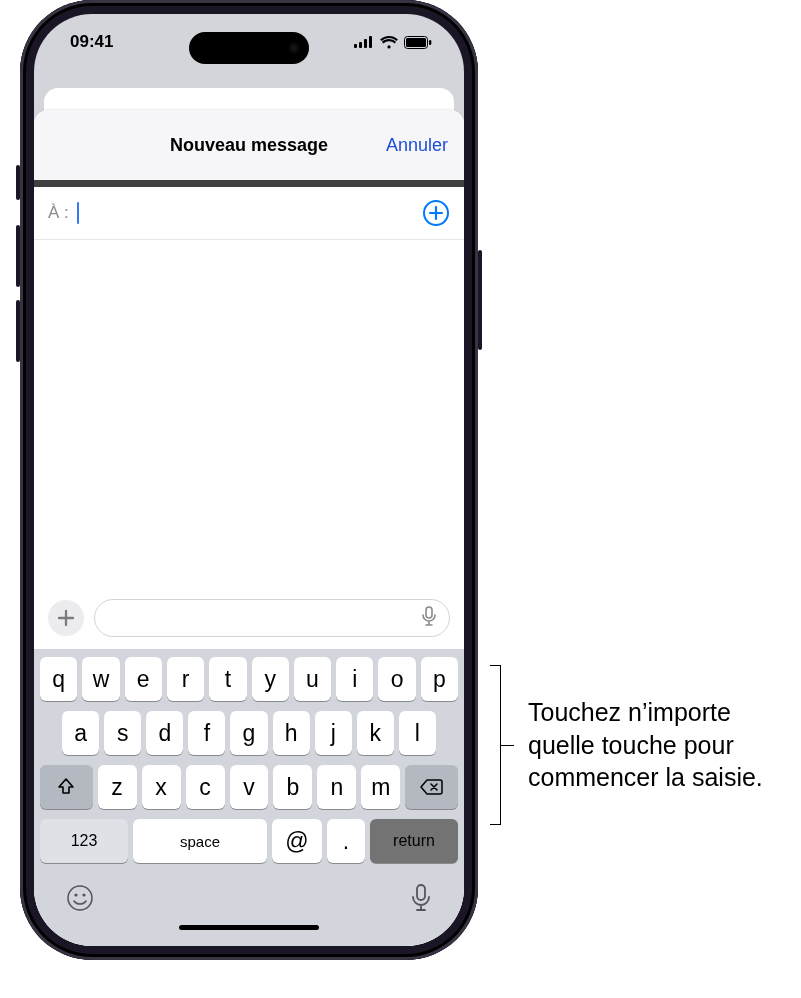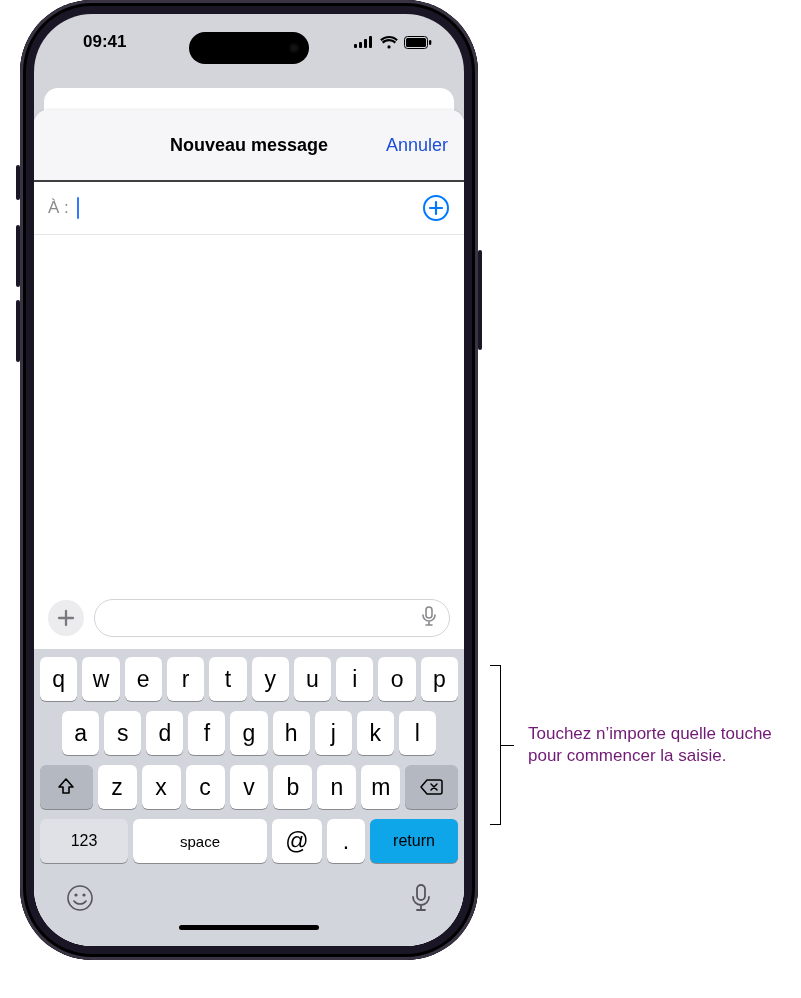--- a/index.html
+++ b/index.html
@@ -70,21 +70,21 @@
   .island::after{
     content:"";
     width:10px; height:10px; border-radius:50%;
     background:#141414;
     box-shadow: inset 0 0 0 2px #0a0a0a;
   }
 
   
   .status-bar {
     position: absolute;
-    top: 0; left: 13px; right: 0;
+    top: 0; left: 0; right: 0;
     height: 56px;
     display: flex;
     align-items: center;
     justify-content: space-between;
     padding: 0 32px 0 36px;
     font-weight: 600;
     font-size: 17px;
     color: #000;
     z-index: 40;
     box-sizing: border-box;
@@ -109,21 +109,21 @@
     overflow: hidden;
     box-shadow: 0 -1px 2px rgba(0,0,0,0.08);
     display: flex;
     flex-direction: column;
   }
 
   .sheet-header {
     position: relative;
     height: 70px;
     background: #f6f6f8;
-    border-bottom: 2px solid #404040;
+    border-bottom: 7px solid #404040;
     display: flex;
     align-items: center;
     justify-content: center;
   }
   .sheet-title {
     font-size: 18px;
     font-weight: 600;
     color: #000;
   }
   .sheet-cancel {
@@ -213,21 +213,21 @@
   .kb-row.r1 { padding:0 2px; }
   .kb-row.r2 { padding:0 24px; }
   .kb-row.r3 { padding:0 2px; }
   .kb-row.r4 { padding:0 2px; margin-bottom:0; }
 
   .kb-row.r3 .key.shift, .kb-row.r3 .key.del { flex:1.35; }
   .kb-row.r4 .key.num { flex:2.3; }
   .kb-row.r4 .key.space { flex:3.5; }
   .kb-row.r4 .key.at { flex:1.3; }
   .kb-row.r4 .key.dot { flex:1; }
-  .kb-row.r4 .key.ret { flex:2.3; background:#0ea5e9; }
+  .kb-row.r4 .key.ret { flex:2.3; background:#737373; }
 
   .kb-bottom {
     display:flex;
     justify-content:space-between;
     align-items:center;
     padding: 20px 28px 4px;
   }
 
   .home-indicator{
     width:140px; height:5px; border-radius:3px;
@@ -254,23 +254,23 @@
   }
   .callout-bracket .top, .callout-bracket .bot{
     position:absolute; left:-10px; width:10px; height:1px; background:#000;
   }
   .callout-bracket .top{ top:0; }
   .callout-bracket .bot{ bottom:0; }
   .callout-bracket .mid{
     position:absolute; left:0; top:50%; width:14px; height:1px; background:#000;
   }
   .callout-text{
-    font-size:17px;
+    font-size:25px;
     line-height:1.3;
-    color:#701a75;
+    color:#000000;
     max-width:270px;
   }
 </style>
 </head>
 <body>
 
 <div class="canvas">
 
   <div class="phone">
     <div class="btn-side btn-mute"></div>

